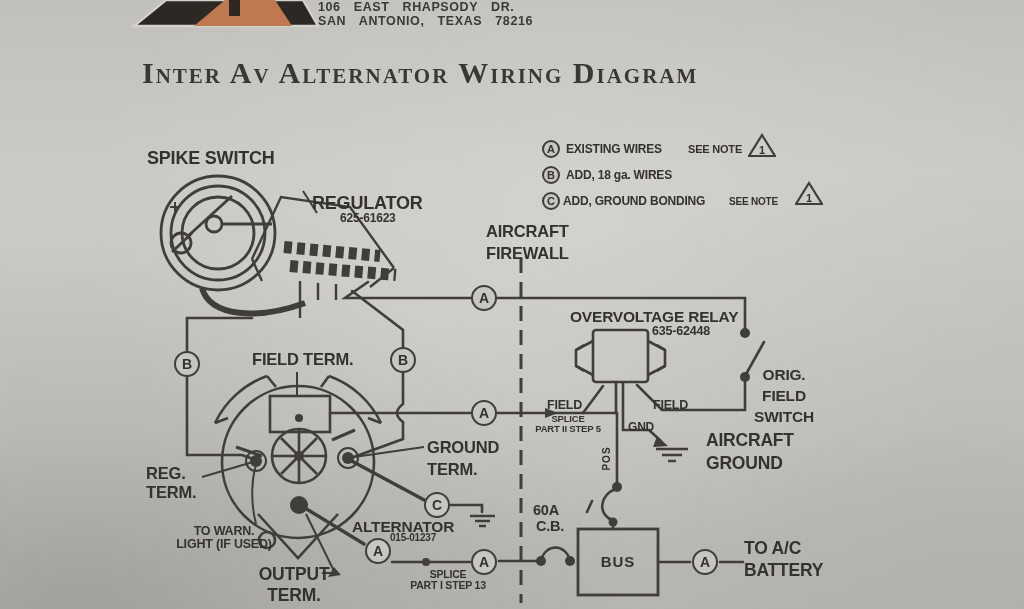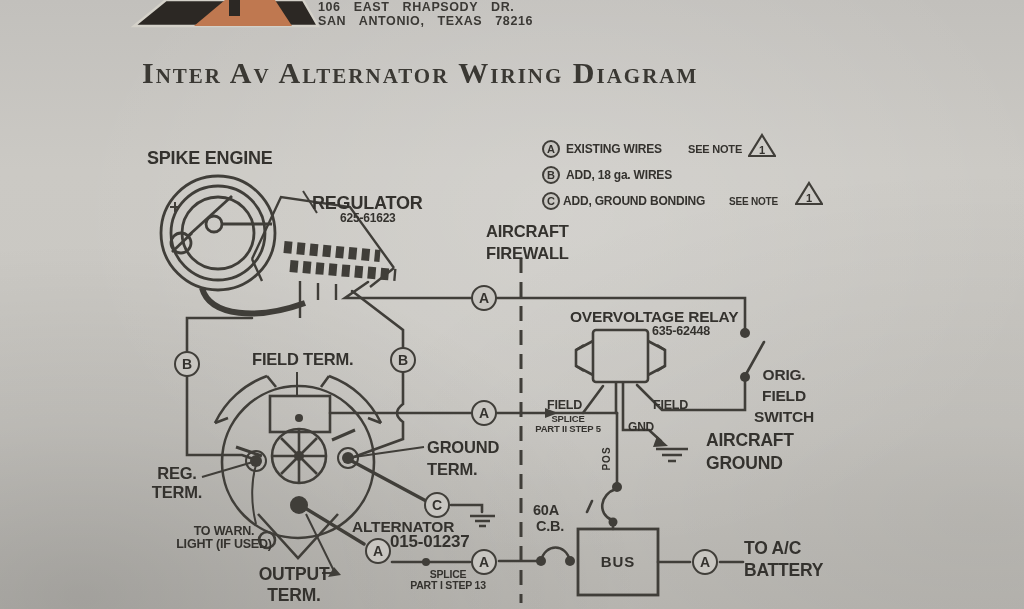--- a/index.html
+++ b/index.html
@@ -19,21 +19,21 @@
   }
   .addr{font-size:12.5px;font-weight:700;letter-spacing:0.6px;word-spacing:9px;color:#3b3935;}
   .marker{
     position:absolute;width:26px;height:26px;box-sizing:border-box;
     border:2.6px solid #403e39;border-radius:50%;background:#c8c6c1;
     display:flex;align-items:center;justify-content:center;
     font-size:14px;font-weight:700;color:#34322e;
   }
   .marker.sm{width:18px;height:18px;border-width:2.2px;font-size:11px;}
   .center{text-align:center;}
-  .right{text-align:center;}
+  .right{text-align:left;}
   svg{position:absolute;left:0;top:0;}
   .vert{transform:rotate(-90deg);transform-origin:center center;}
 </style>
 </head>
 <body>
 
 <div id="screen">
 
   <svg width="1024" height="609" viewBox="0 0 1024 609">
 
@@ -178,21 +178,21 @@
   <div class="lbl" style="left:566px;top:168px;font-size:12px;">ADD, 18 ga. WIRES</div>
 
   <span class="marker sm" style="left:542px;top:192px;">C</span>
   <div class="lbl" style="left:563px;top:194px;font-size:12px;">ADD, GROUND BONDING</div>
   <div class="lbl" style="left:729px;top:196px;font-size:10px;">SEE NOTE</div>
   <svg style="left:795px;top:181px;" width="28" height="25" viewBox="0 0 28 25">
     <polygon points="14,2 27,23 1,23" fill="none" stroke="#403e39" stroke-width="2.2"></polygon>
     <text x="14" y="21" text-anchor="middle" font-family="Liberation Sans, sans-serif" font-size="11" font-weight="700" fill="#34322e">1</text>
   </svg>
 
-  <div class="lbl" style="left:147px;top:148px;font-size:18px;">SPIKE ENGINE</div>
+  <div class="lbl" style="left:147px;top:148px;font-size:18px;">SPIKE SWITCH</div>
 
   <div class="lbl" style="left:312px;top:193px;font-size:18px;">REGULATOR</div>
   <div class="lbl" style="left:340px;top:211px;font-size:12px;">625-61623</div>
 
   <div class="lbl" style="left:486px;top:220px;font-size:16.5px;line-height:22px;">
     <div>AIRCRAFT</div>
     <div>FIREWALL</div>
   </div>
 
   <div class="lbl" style="left:570px;top:308px;font-size:15.5px;">OVERVOLTAGE RELAY</div>
@@ -220,21 +220,21 @@
     <div>TO WARN.</div>
     <div>LIGHT (IF USED)</div>
   </div>
 
   <div class="lbl center" style="left:252px;top:564px;width:84px;font-size:17.5px;line-height:21px;">
     <div>OUTPUT</div>
     <div>TERM.</div>
   </div>
 
   <div class="lbl" style="left:352px;top:518px;font-size:15.5px;">ALTERNATOR</div>
-  <div class="lbl" style="left:390px;top:532px;font-size:17px;">015-01237</div>
+  <div class="lbl" style="left:390px;top:532px;font-size:10px;">015-01237</div>
 
   <div class="lbl center" style="left:393px;top:569px;width:110px;font-size:10.5px;line-height:11px;">
     <div>SPLICE</div>
     <div>PART I STEP 13</div>
   </div>
 
   <div class="lbl" style="left:547px;top:398px;font-size:12.5px;">FIELD</div>
   <div class="lbl" style="left:653px;top:398px;font-size:12.5px;">FIELD</div>
 
   <div class="lbl center" style="left:516px;top:414px;width:104px;font-size:9.5px;line-height:10px;">

